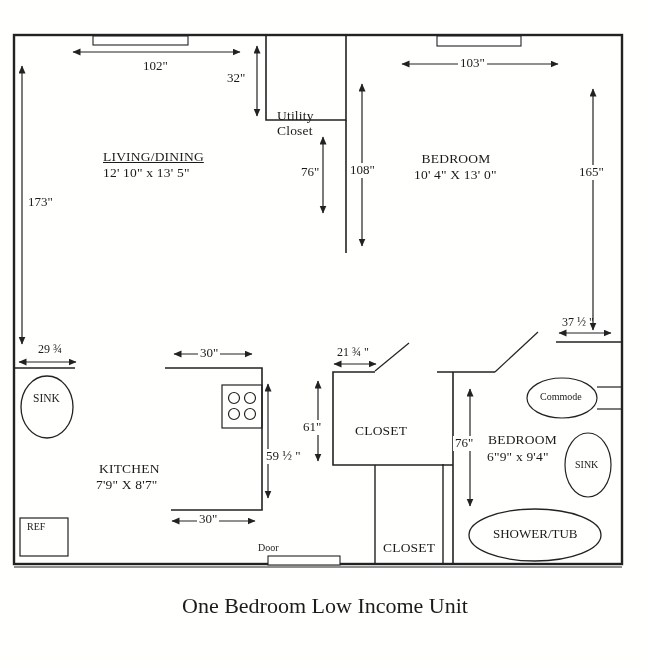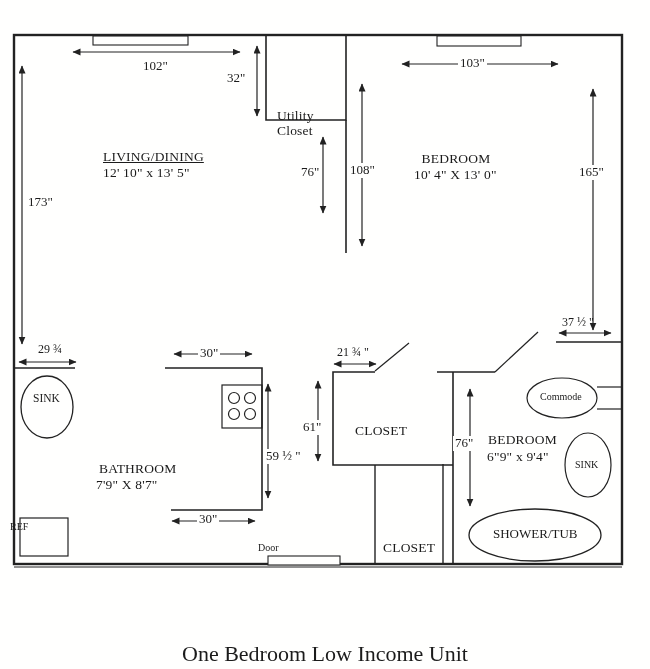--- a/index.html
+++ b/index.html
@@ -9,21 +9,21 @@
     font-family:"Liberation Serif","DejaVu Serif",serif;
     color:#1b1b1b; overflow:hidden;
   }
   #linework { position:absolute; left:0; top:0; }
   .lbl { position:absolute; white-space:nowrap; line-height:1.12; color:#1b1b1b; }
   .dim { font-size:13px; }
   .room { font-size:13.5px; letter-spacing:.2px; }
   .small { font-size:10px; }
   .wbg { background:#fffffe; padding:0 2px; }
   .ctr { text-align:center; }
-  #title-block { position:absolute; left:0; top:593px; width:650px; text-align:center;margin-top:48px; }
+  #title-block { position:absolute; left:0; top:593px; width:650px; text-align:center; }
   #title-line1 { font-size:22px; }
   #title-line2 { font-size:21px; margin-top:2px; }
 </style>
 </head>
 <body>
 
 <div id="plan">
 
   <svg id="linework" width="650" height="669" viewBox="0 0 650 669">
     <defs>
@@ -136,32 +136,32 @@
   <div class="lbl dim wbg" style="left:264px; top:449px;">59 ½ "</div>
   <div class="lbl dim wbg" style="left:301px; top:420px;">61"</div>
   <div class="lbl dim" style="left:337px; top:346px; font-size:12px;">21 ¾ "</div>
   <div class="lbl dim" style="left:562px; top:316px; font-size:12px;">37 ½ "</div>
   <div class="lbl dim wbg" style="left:453px; top:436px;">76"</div>
 
   <div class="lbl room" style="left:103px; top:149px;text-decoration:underline;">LIVING/DINING</div>
   <div class="lbl room" style="left:103px; top:165px;">12' 10" x 13' 5"</div>
   <div class="lbl room ctr" style="left:416px; top:151px; width:80px;text-align:center;">BEDROOM</div>
   <div class="lbl room" style="left:414px; top:167px;">10' 4" X 13' 0"</div>
-  <div class="lbl room" style="left:99px;  top:461px;">BATHROOM</div>
+  <div class="lbl room" style="left:99px;  top:461px;">KITCHEN</div>
   <div class="lbl room" style="left:96px;  top:477px;">7'9" X 8'7"</div>
   <div class="lbl room" style="left:488px; top:432px;">BEDROOM</div>
   <div class="lbl room" style="left:487px; top:449px;">6"9" x 9'4"</div>
   <div class="lbl room" style="left:277px; top:60px; width:62px; white-space:normal;margin-top:48px;">Utility Closet</div>
   <div class="lbl room" style="left:355px; top:423px;">CLOSET</div>
   <div class="lbl room" style="left:383px; top:540px;">CLOSET</div>
 
   <div class="lbl" style="left:33px;  top:392px; font-size:11.5px;">SINK</div>
   <div class="lbl small" style="left:540px; top:391px;">Commode</div>
   <div class="lbl small" style="left:575px; top:459px;">SINK</div>
   <div class="lbl" style="left:493px; top:527px; font-size:13px;">SHOWER/TUB</div>
-  <div class="lbl small" style="left:10px;  top:521px;">REF</div>
+  <div class="lbl small" style="left:27px;  top:521px;">REF</div>
   <div class="lbl small" style="left:258px; top:542px;">Door</div>
 
   <div id="title-block">
     <div id="title-line1">One Bedroom Low Income Unit</div>
   </div>
 
 </div>
 
 </body></html>

